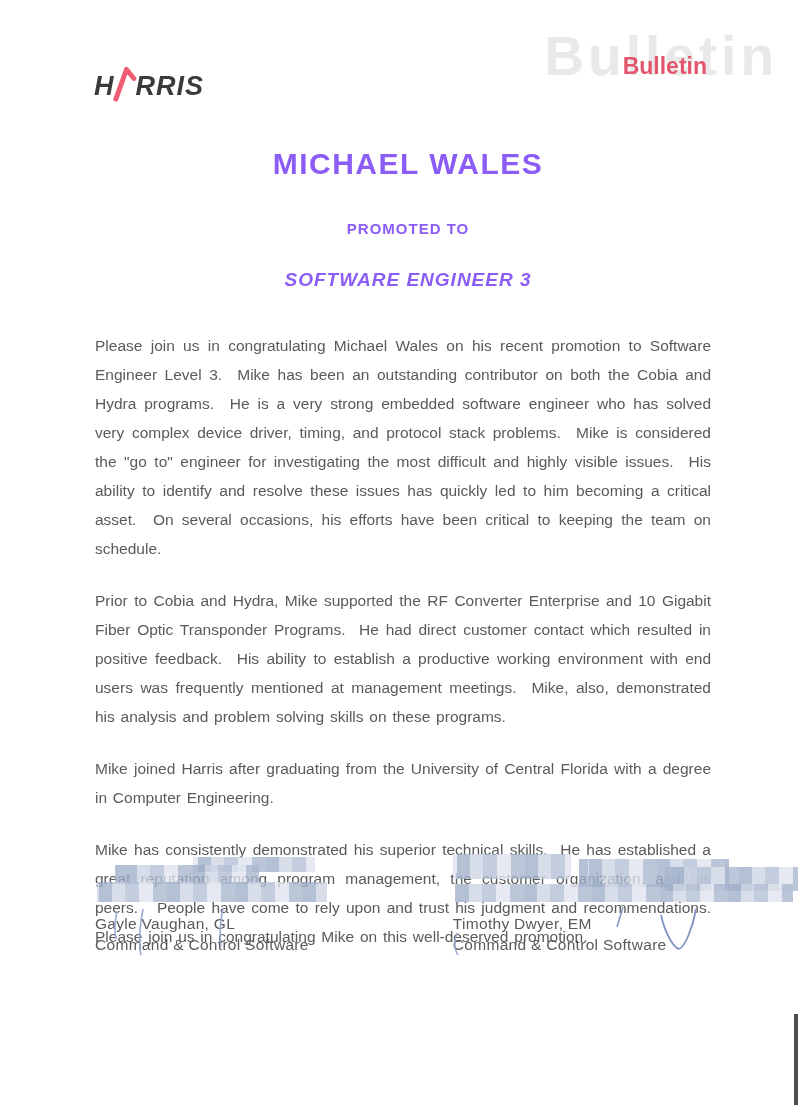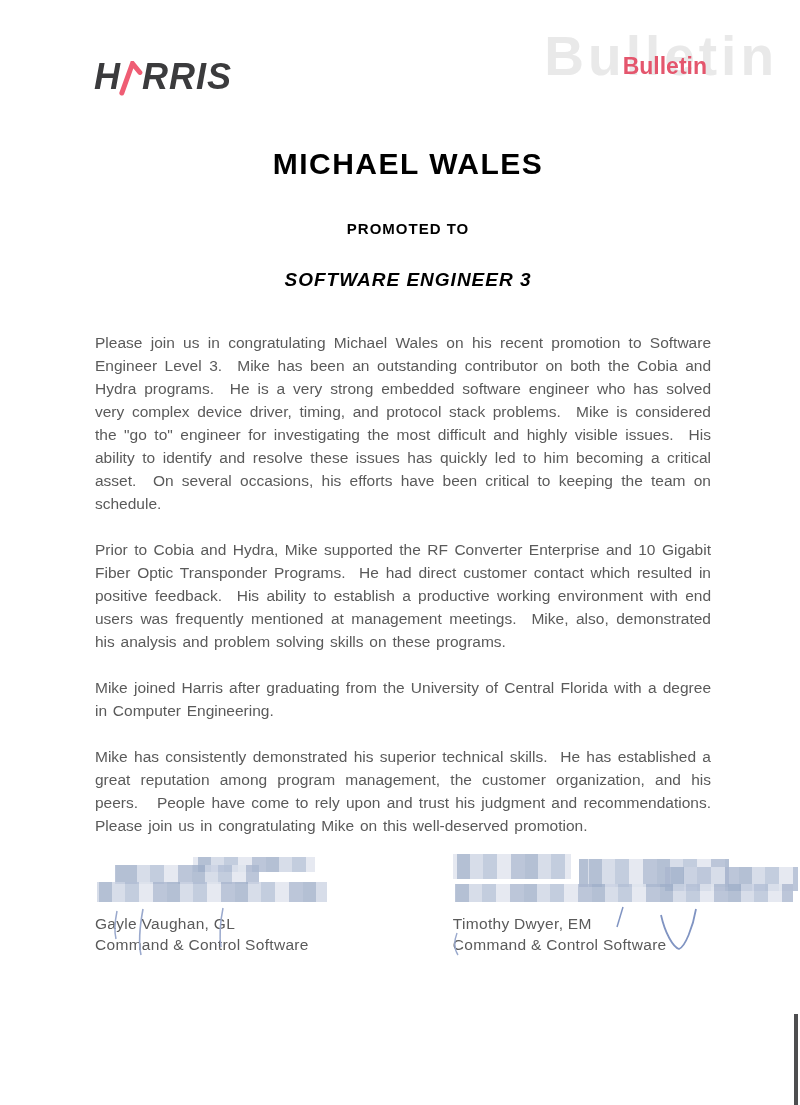--- a/index.html
+++ b/index.html
@@ -8,25 +8,25 @@
     width: 800px;
     height: 1105px;
     background: #ffffff;
     overflow: hidden;
     font-family: "Liberation Sans", sans-serif;
   }
 
   
   .logo {
     position: absolute;
-    top: 56px;
+    top: 67px;
     left: 94px;
     font-style: italic;
     font-weight: 900;
-    font-size: 36px;
+    font-size: 27px;
     letter-spacing: 1px;
     color: #3b3b3d;
     white-space: nowrap;
   }
   .logo .flash {
     height: 37px;
     width: 27px;
     margin: 0 -4px 0 -2px;
     vertical-align: -9px;
   }
@@ -43,36 +43,36 @@
   .bulletin-label {
     position: absolute;
     top: 53px;
     right: 93px;
     font-weight: bold;
     font-size: 23px;
     color: #e4566d;
   }
 
   
-  .headline { position: absolute; left: 16px; right: 0; text-align: center; color: #000000; font-weight: bold; }
+  .headline { position: absolute; left: 16px; right: 0; text-align: center; color: #8b5cf6; font-weight: bold; }
   .employee-name { top: 147px; font-size: 30px; letter-spacing: 1.5px; }
   .promoted-to   { top: 220px; font-size: 15px; letter-spacing: 1px; }
   .new-title     { top: 269px; font-size: 19px; letter-spacing: 1px; font-style: italic; }
 
   
   .letter {
     position: absolute;
     top: 331px;
     left: 95px;
     width: 628px;
   }
   .letter p {
     margin: 0 12px 23px 0;
     font-size: 15.5px;
-    line-height: 23px;
+    line-height: 29px;
     color: #5a5a5a;
     text-align: justify;
     word-spacing: 1.5px;
     white-space: pre-wrap;
   }
 
   
   .sig-row {
     position: absolute;
     top: 853px;

